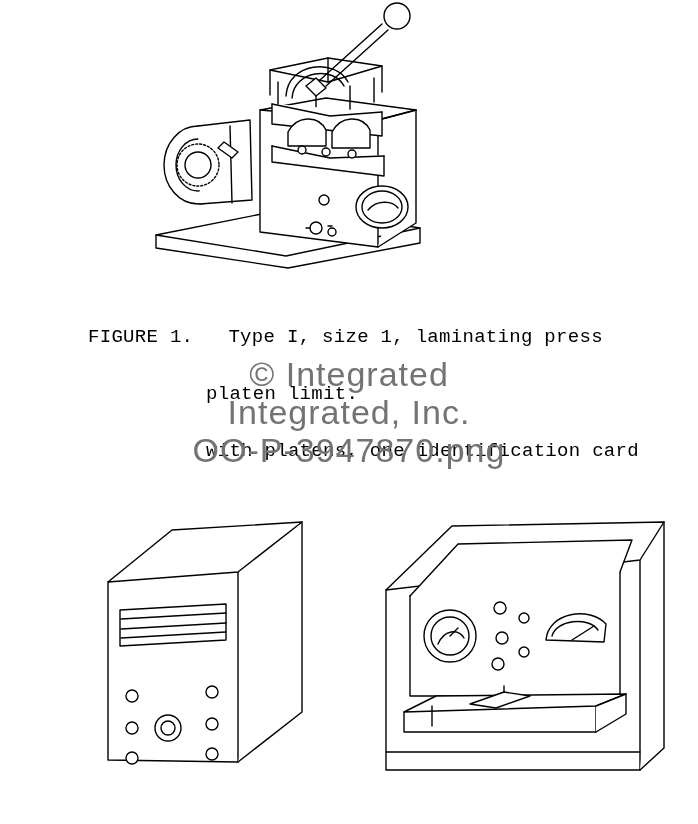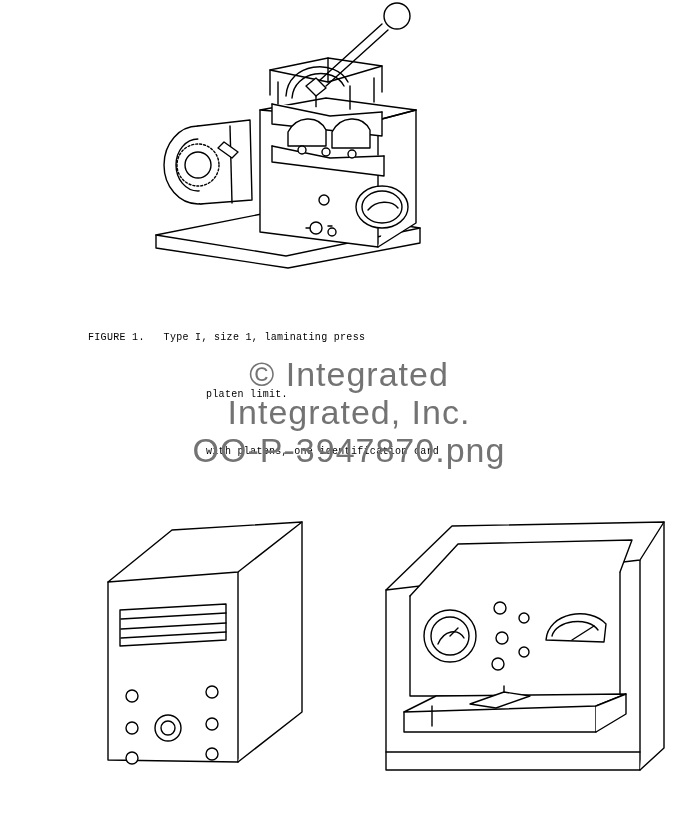--- a/index.html
+++ b/index.html
@@ -21,21 +21,21 @@
   }
   .fig-svg {
     position: absolute;
     display: block;
   }
   #figure1-illustration { left: 120px; top: 0px; }
   #figure2-illustration { left: 60px; top: 500px; }
 
   .caption {
     position: absolute;
-    font-size: 10px;
+    font-size: 19px;
     line-height: 19px;
     letter-spacing: 0.3px;
     white-space: pre;
   }
   #figure1-caption { left: 88px; top: 290px; }
   #figure2-caption { left: 0px; top: 788px; }
   .caption .cap-line { display: block; }
   .caption .indent1 { padding-left: 118px; }
 
   .watermark {

